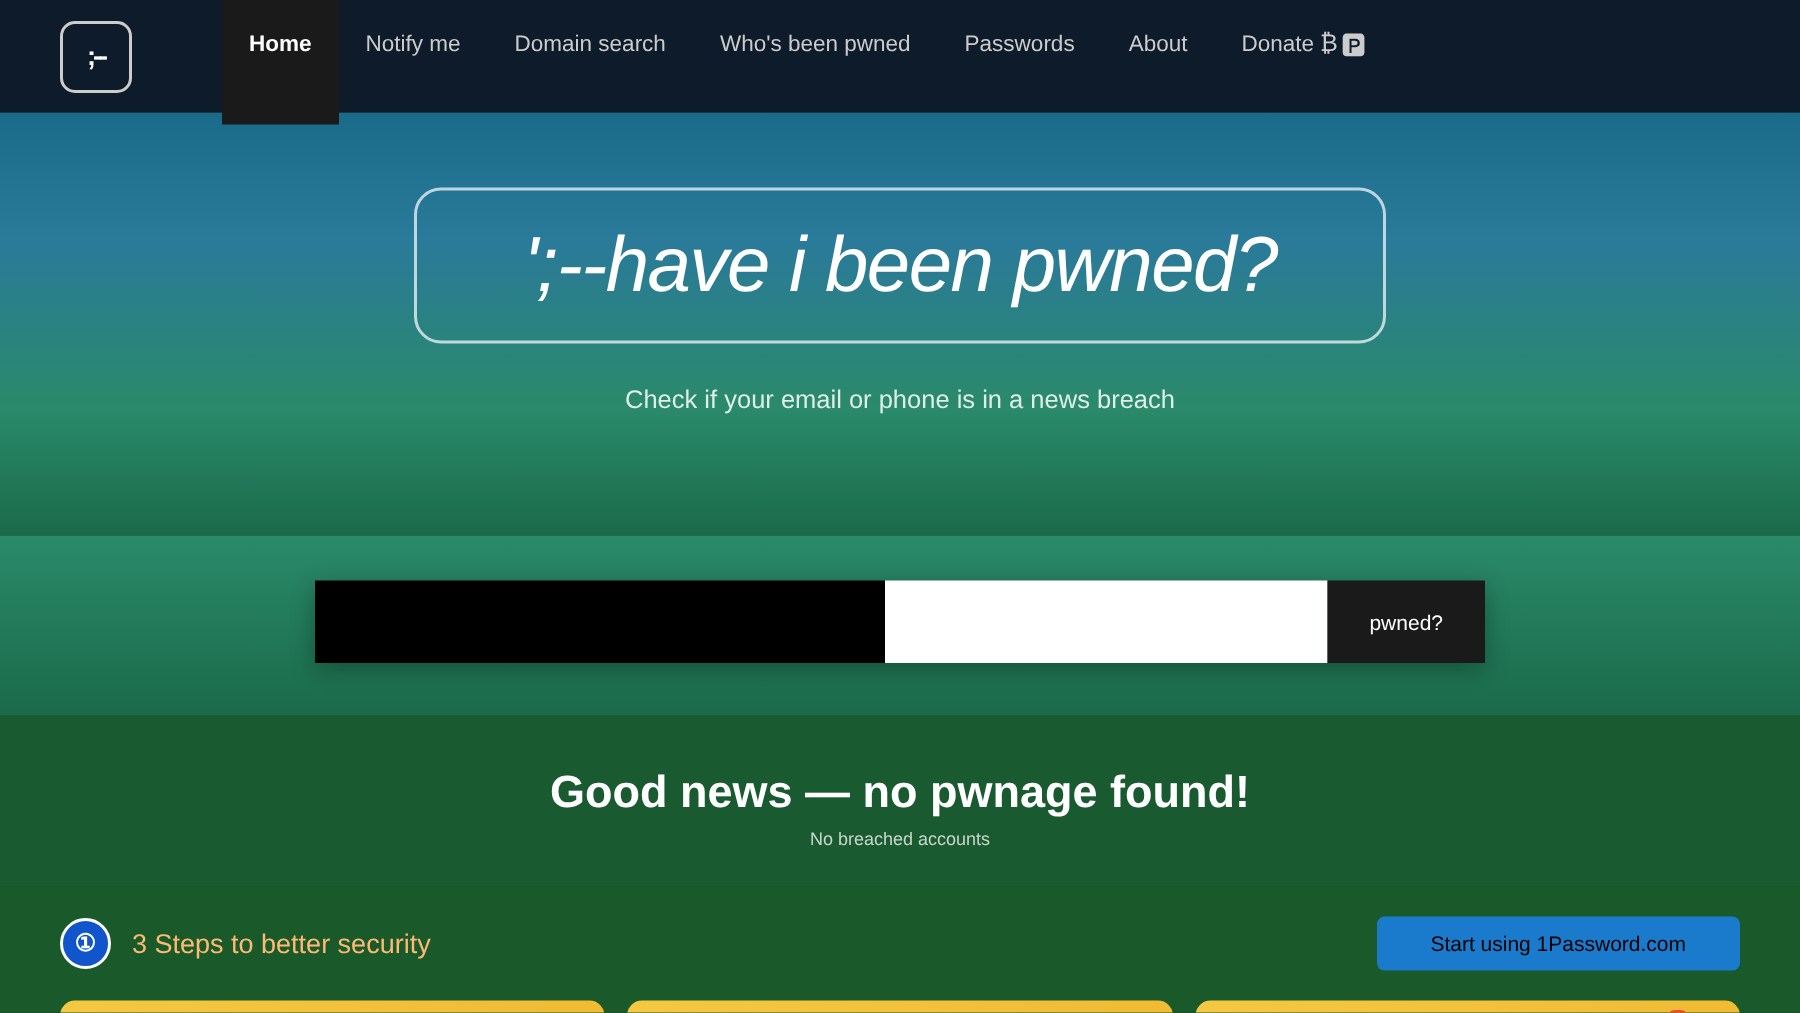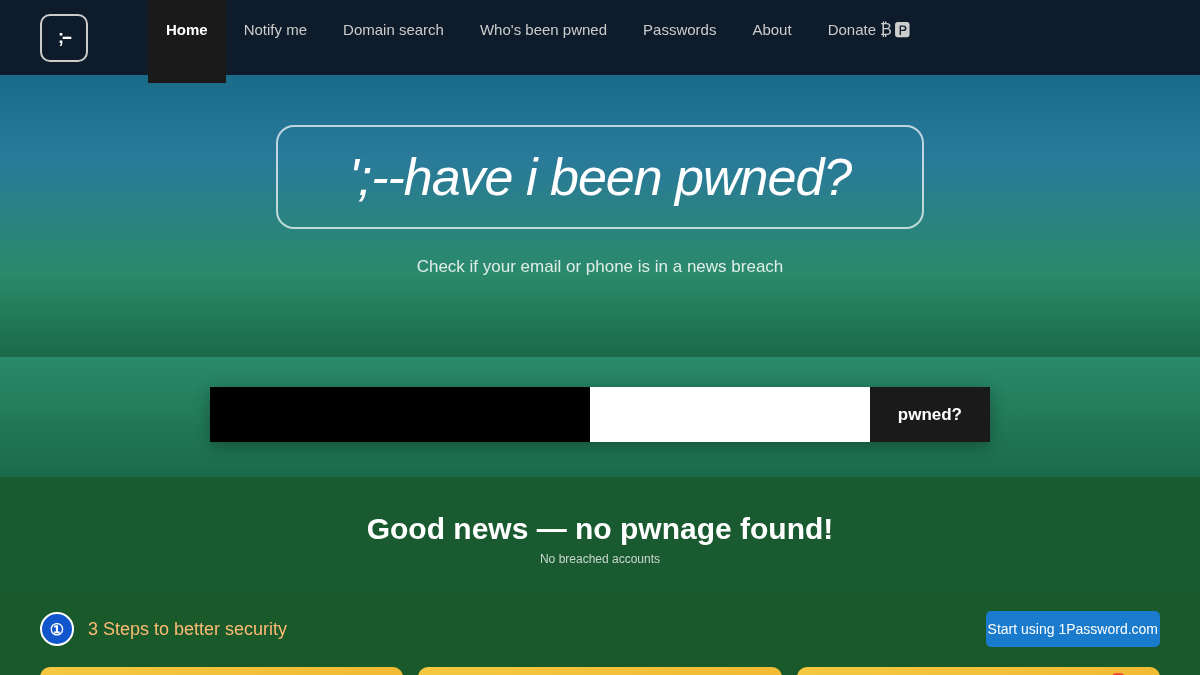--- a/index.html
+++ b/index.html
@@ -133,24 +133,24 @@
       flex: 1;
       background: white;
       height: 100%;
     }
 
     .search-button {
       background: #1a1a1a;
       color: white;
       border: none;
       padding: 0 28px;
-      font-size: 17px;
+      font-size: 14px;
       cursor: pointer;
       white-space: nowrap;
-      font-weight: 700;
+      font-weight: 400;
     }
 
     
     .results-section {
       background: #1a5a30;
       padding: 35px 20px 25px;
       text-align: center;
     }
 
     .good-news {
@@ -195,23 +195,23 @@
     }
 
     .steps-title {
       color: #fdba74;
       font-size: 18px;
       font-weight: 500;
     }
 
     .start-button {
       background: #1a7acc;
-      color: #ffffff;
+      color: #000000;
       border: none;
-      padding: 10px 2px;
+      padding: 10px 36px;
       border-radius: 5px;
       font-size: 14px;
       cursor: pointer;
       white-space: nowrap;
     }
 
     
     .cards-section {
       background: #1a5a2a;
       padding: 5px 40px 0;

